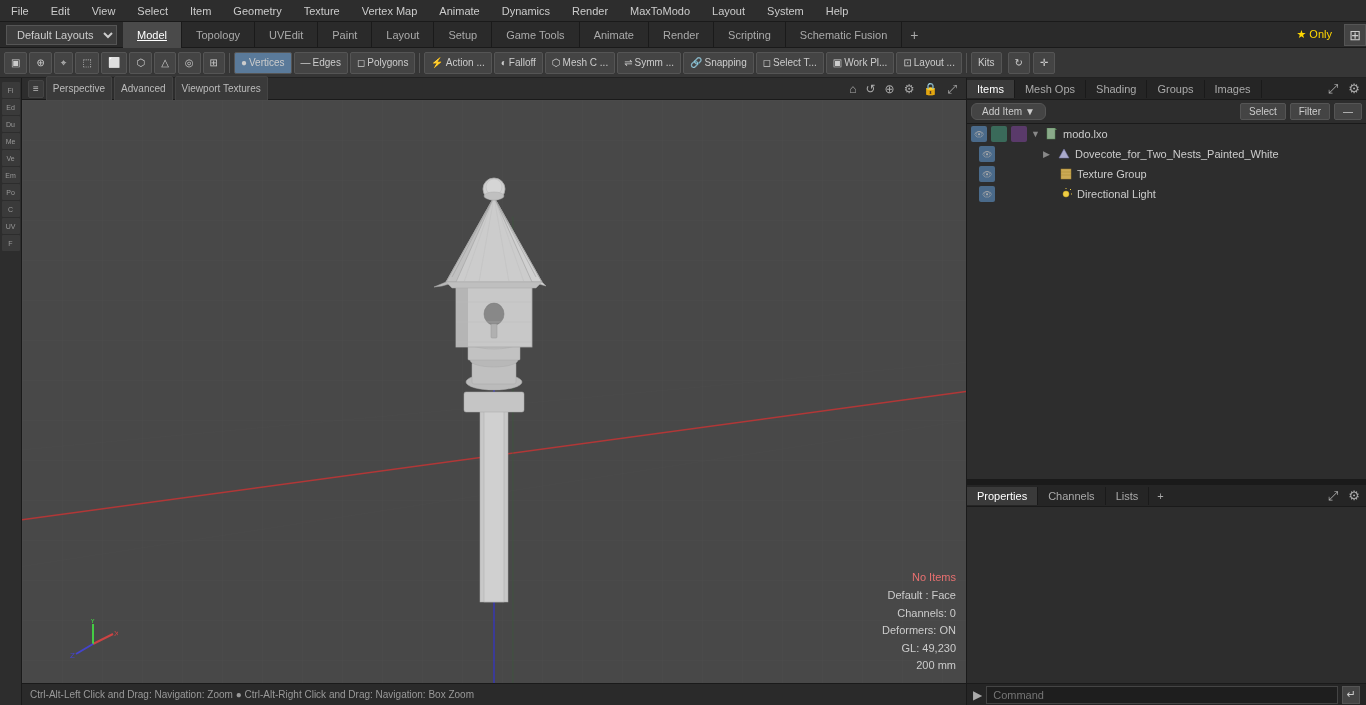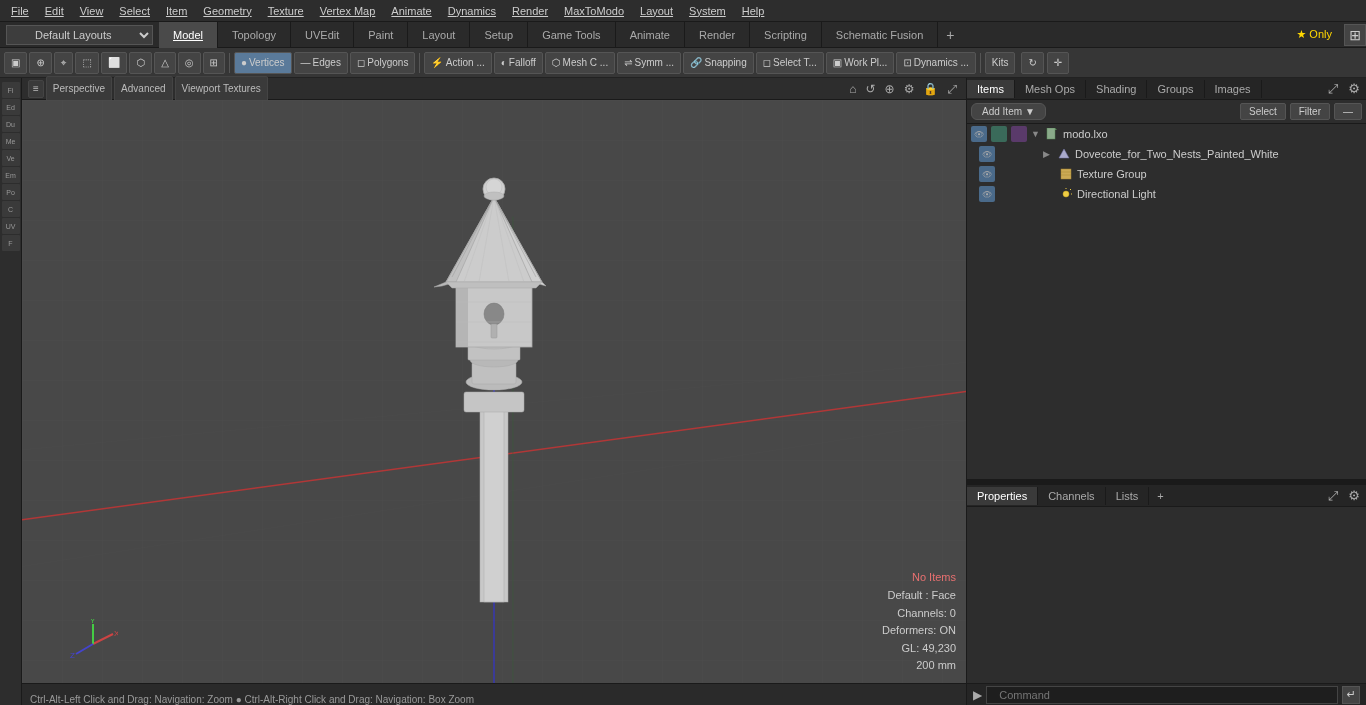--- a/index.html
+++ b/index.html
@@ -1,24 +1,24 @@
 <!DOCTYPE html>
 <html><head>
   <meta charset="utf-8">
   <style>
     * { margin: 0; padding: 0; box-sizing: border-box; }
     body { width: 1366px; height: 705px; background: #3a3a3a; font-family: Arial, sans-serif; font-size: 11px; color: #ccc; overflow: hidden; }
 
     
-    #menubar { display: flex; align-items: center; height: 22px; background: #2d2d2d; border-bottom: 1px solid #1a1a1a; padding: 0 4px; gap: 2px; text-decoration: underline; }
+    #menubar { display: flex; align-items: center; height: 22px; background: #2d2d2d; border-bottom: 1px solid #1a1a1a; padding: 0 4px; gap: 8px; }
     .menu-item { padding: 2px 7px; cursor: pointer; color: #ccc; font-size: 11px; }
 
     
     #tabbar { display: flex; align-items: center; height: 26px; background: #2a2a2a; border-bottom: 1px solid #1a1a1a; }
-    .layout-select { background: #3d3d3d; border: 1px solid #555; color: #ccc; font-size: 11px; padding: 2px 24px; height: 20px; margin: 0 6px; }
+    .layout-select { background: #3d3d3d; border: 1px solid #555; color: #ccc; font-size: 11px; padding: 2px 6px; height: 20px; margin: 0 6px; }
     .tab { padding: 4px 14px; cursor: pointer; color: #aaa; font-size: 11px; border-right: 1px solid #1a1a1a; height: 26px; display: flex; align-items: center; }
     .tab.active { background: #4a4a4a; color: #fff; text-decoration: underline; }
     .star-only { margin-left: auto; display: flex; align-items: center; padding: 0 8px; color: #ffd700; font-size: 11px; gap: 4px; }
     .tab-add-btn { padding: 4px 8px; color: #aaa; cursor: pointer; font-size: 14px; }
 
     
     #toolbar { display: flex; align-items: center; height: 30px; background: #363636; border-bottom: 1px solid #222; padding: 0 4px; gap: 2px; overflow: hidden; }
     .tool-btn { padding: 2px 6px; background: #444; border: 1px solid #555; color: #ccc; font-size: 10px; cursor: pointer; height: 22px; display: flex; align-items: center; gap: 2px; white-space: nowrap; border-radius: 2px; }
     .tool-btn.active { background: #5a7a9a; }
     .tool-separator { width: 1px; height: 20px; background: #555; margin: 0 2px; }
@@ -34,21 +34,21 @@
     #viewport-area { flex: 1; display: flex; flex-direction: column; background: #3a3a3a; }
     #viewport-header { display: flex; align-items: center; height: 22px; background: #2d2d2d; border-bottom: 1px solid #1a1a1a; padding: 0 6px; gap: 2px; }
     .viewport-btn { padding: 12px 6px; background: #3a3a3a; border: 1px solid #444; color: #bbb; font-size: 10px; cursor: pointer; height: 18px; display: flex; align-items: center; border-radius: 2px; }
     .viewport-icons { margin-left: auto; display: flex; gap: 3px; }
 
     
     #viewport { flex: 1; background: #000000; position: relative; overflow: hidden; }
     .viewport-info { position: absolute; bottom: 8px; right: 10px; text-align: right; color: #ccc; font-size: 11px; line-height: 1.6; }
     .viewport-info .no-items { color: #e87070; }
     .axis-indicator { position: absolute; bottom: 14px; left: 46px; width: 50px; height: 50px; }
-    .status-bar { height: 22px; background: #2a2a2a; border-top: 1px solid #1a1a1a; display: flex; align-items: flex-end; padding: 0 8px; font-size: 10px; color: #999; gap: 4px; }
+    .status-bar { height: 22px; background: #2a2a2a; border-top: 1px solid #1a1a1a; display: flex; align-items: center; padding: 0 8px; font-size: 10px; color: #999; gap: 4px; }
 
     
     #right-panel { width: 400px; background: #2d2d2d; border-left: 1px solid #1a1a1a; display: flex; flex-direction: column; }
 
     
     #items-panel { flex: 1; display: flex; flex-direction: column; }
     #items-tabs { display: flex; align-items: center; height: 22px; background: #252525; border-bottom: 1px solid #1a1a1a; }
     .items-tab { padding: 3px 10px; cursor: pointer; color: #aaa; font-size: 11px; border-right: 1px solid #1a1a1a; }
     .items-tab.active { background: #3a3a3a; color: #fff; }
     .items-tab-icons { display: flex; gap: 2px; padding: 2px; margin-left: auto; }
@@ -74,21 +74,21 @@
     #props-tabs { display: flex; align-items: center; height: 22px; background: #252525; border-bottom: 1px solid #1a1a1a; }
     .props-tab { padding: 3px 10px; cursor: pointer; color: #aaa; font-size: 11px; border-right: 1px solid #1a1a1a; }
     .props-tab.active { background: #3a3a3a; color: #fff; }
     .props-tab-plus { padding: 3px 8px; color: #aaa; cursor: pointer; }
     .props-icons { margin-left: auto; display: flex; gap: 2px; padding: 2px; }
     #props-content { flex: 1; background: #2d2d2d; padding: 8px; }
 
     
     #command-bar { height: 22px; background: #252525; border-top: 1px solid #1a1a1a; display: flex; align-items: center; padding: 0 6px; gap: 4px; }
     .command-arrow { color: #aaa; cursor: pointer; font-size: 12px; }
-    .command-input { flex: 1; background: #1e1e1e; border: 1px solid #444; color: #ccc; font-size: 11px; padding: 2px 12px; height: 18px; }
+    .command-input { flex: 1; background: #1e1e1e; border: 1px solid #444; color: #ccc; font-size: 11px; padding: 2px 6px; height: 18px; }
     .command-btn { width: 18px; height: 18px; background: #444; border: 1px solid #555; color: #ccc; font-size: 11px; cursor: pointer; display: flex; align-items: center; justify-content: center; }
 
     
     #model-svg { position: absolute; top: 50%; left: 50%; transform: translate(-50%, -60%); }
 
     
     .grid-svg { position: absolute; inset: 0; width: 100%; height: 100%; }
   </style>
 </head>
 <body>
@@ -146,21 +146,21 @@
   <div class="tool-btn">— <span>Edges</span></div>
   <div class="tool-btn">◻ <span>Polygons</span></div>
   <div class="tool-separator"></div>
   <div class="tool-btn">⚡ <span>Action ...</span></div>
   <div class="tool-btn">◐ <span>Falloff</span></div>
   <div class="tool-btn">⬡ <span>Mesh C ...</span></div>
   <div class="tool-btn">⇌ <span>Symm ...</span></div>
   <div class="tool-btn">🔗 <span>Snapping</span></div>
   <div class="tool-btn">◻ <span>Select T...</span></div>
   <div class="tool-btn">▣ <span>Work Pl...</span></div>
-  <div class="tool-btn">⊡ <span>Dynamics ...</span></div>
+  <div class="tool-btn">⊡ <span>Layout ...</span></div>
   <div class="tool-separator"></div>
   <div class="tool-btn">
       <span>Kits</span>
     </div>
   <div style="margin-left:4px;display:flex;align-items:center;gap:3px;">
     <div class="tool-btn">↻</div>
     <div class="tool-btn">✛</div>
   </div>
 </div>
 

